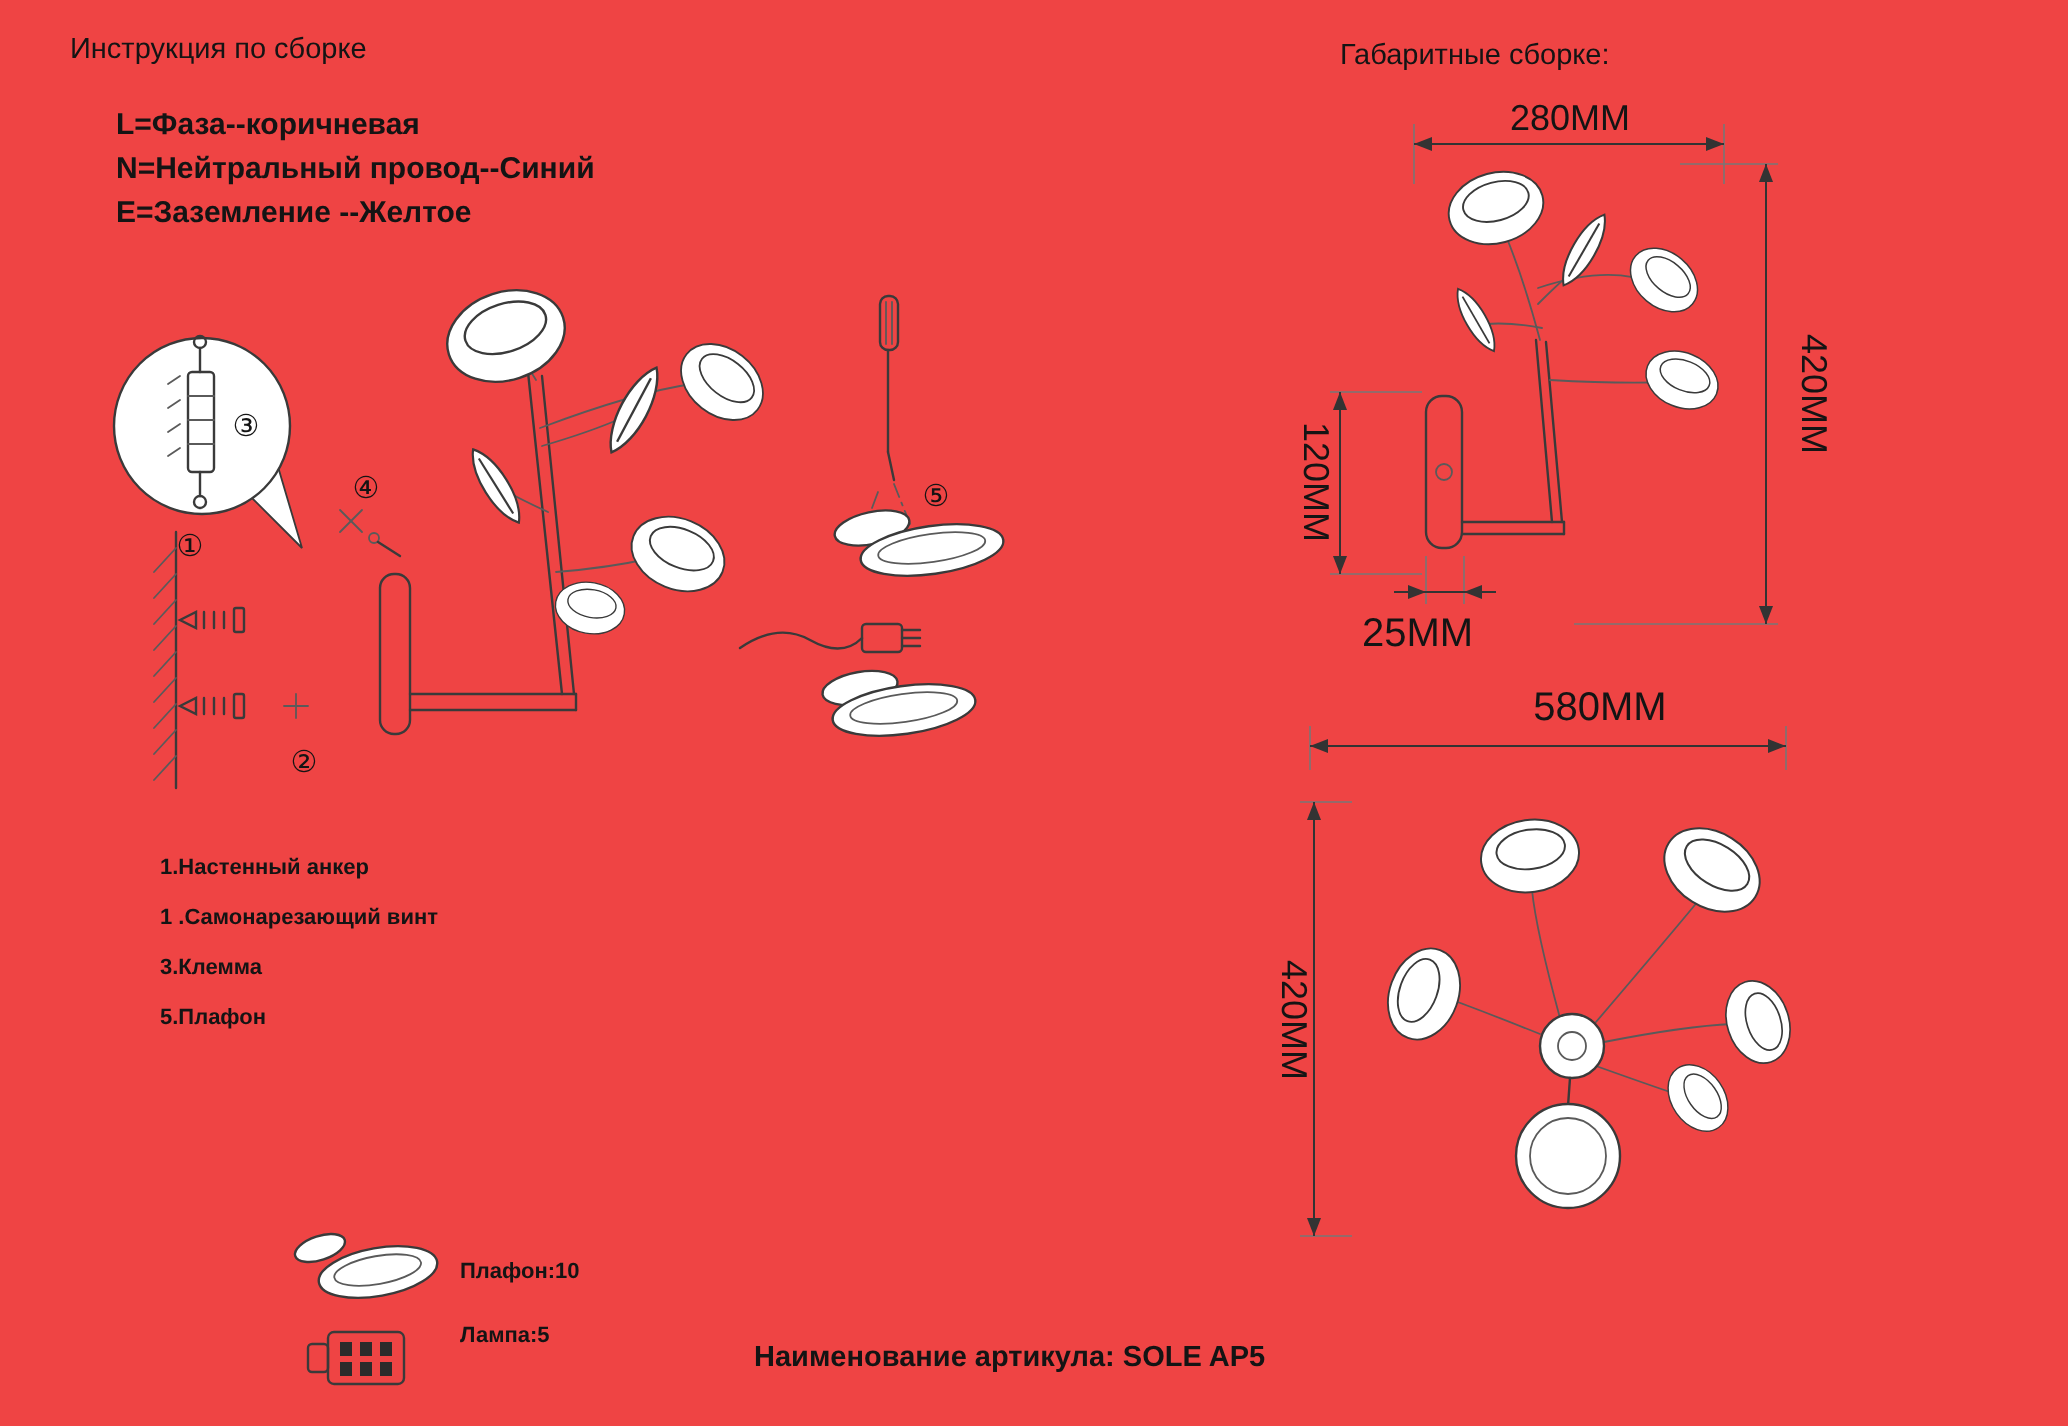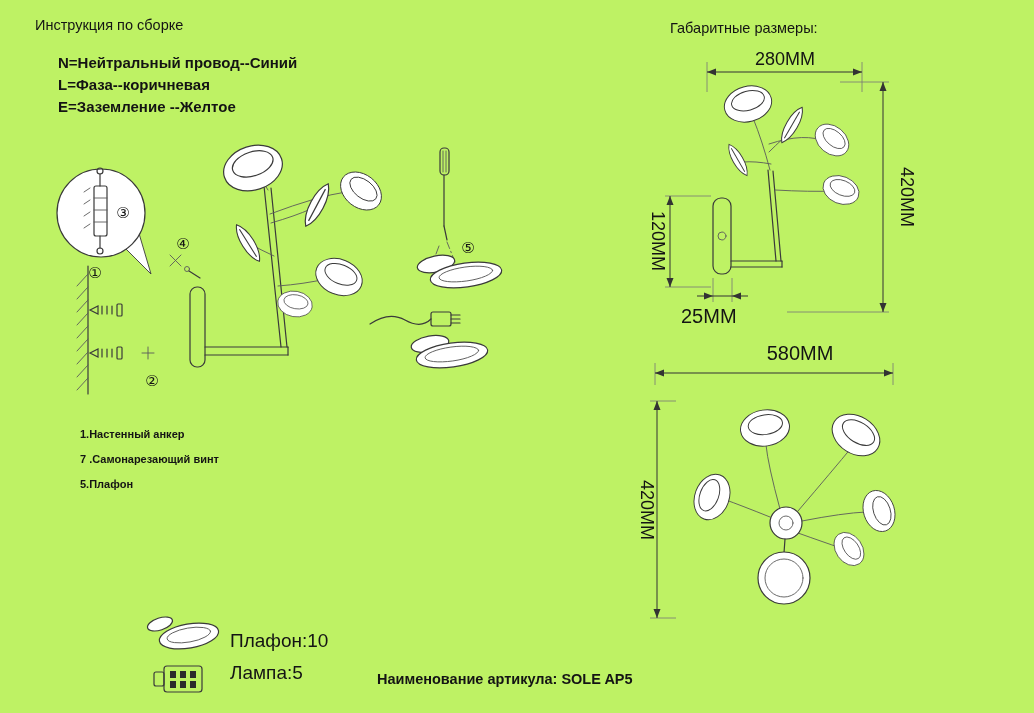--- a/index.html
+++ b/index.html
@@ -1,26 +1,26 @@
 <!DOCTYPE html>
 <html><head>
 <meta charset="utf-8">
 <style>
   * { margin:0; padding:0; box-sizing:border-box; }
   html,body { background:#fff; }
   .canvas {
-    position:relative; width:1034px; height:713px; background:#bef264;
+    position:relative; width:1034px; height:713px; background:#ef4444;
     font-family:"Liberation Sans", sans-serif; color:#141414; overflow:hidden;
   }
   .abs { position:absolute; }
   .doc-title   { font-size:14.5px; font-weight:400; }
   .dims-title  { font-size:14.5px; font-weight:400; }
   .wiring div  { font-size:15px; font-weight:700; line-height:22px; white-space:nowrap; }
   .parts div   { font-size:11px; font-weight:700; line-height:25px; white-space:nowrap; }
-  .count-label { font-size:19px; font-weight:400; white-space:nowrap;text-align:center; }
+  .count-label { font-size:11px; font-weight:700; white-space:nowrap;text-align:center; }
   .article     { font-size:14.5px; font-weight:700; white-space:nowrap; }
 
   svg { display:block; overflow:visible; }
   .ln   { stroke:#3a3a3a; stroke-width:1.2; fill:none; stroke-linecap:round; }
   .lnf  { stroke:#3a3a3a; stroke-width:1.2; fill:#ffffff; }
   .thin { stroke:#5a5a5a; stroke-width:0.9; fill:none; stroke-linecap:round; }
   .dimln{ stroke:#333333; stroke-width:1; fill:none; }
   .ext  { stroke:#777777; stroke-width:0.8; fill:none; }
   .dash { stroke-dasharray:7 3 1.5 3; }
   .dimtxt    { font-family:"Liberation Sans",sans-serif; font-size:18px; fill:#141414; }
@@ -29,30 +29,31 @@
   .pinfill   { fill:#2b2b2b; stroke:none; }
 </style>
 </head>
 <body>
 
 <div class="canvas">
 
   <div class="abs doc-title" style="left:35px; top:17px">Инструкция по сборке</div>
 
   <div class="abs wiring" style="left:58px; top:52px">
+    <div>L=Фаза--коричневая</div>
     <div>N=Нейтральный провод--Синий</div>
-    <div>L=Фаза--коричневая</div>
     <div>E=Заземление --Желтое</div>
   </div>
 
-  <div class="abs dims-title" style="left:670px; top:20px">Габаритные размеры:</div>
+  <div class="abs dims-title" style="left:670px; top:20px">Габаритные сборке:</div>
 
   <div class="abs parts" style="left:80px; top:422px">
     <div>1.Настенный анкер</div>
-    <div>7 .Самонарезающий винт</div>
+    <div>1 .Самонарезающий винт</div>
+    <div>3.Клемма</div>
     <div>5.Плафон</div>
   </div>
 
   <div class="abs count-label" style="left:230px; top:630px">Плафон:10</div>
   <div class="abs count-label" style="left:230px; top:662px">Лампа:5</div>
 
   <div class="abs article" style="left:377px; top:671px">Наименование артикула: SOLE AP5</div>
 
   <svg class="abs" style="left:40px; top:128px" width="520" height="290" viewBox="0 0 520 290">
     <defs>

